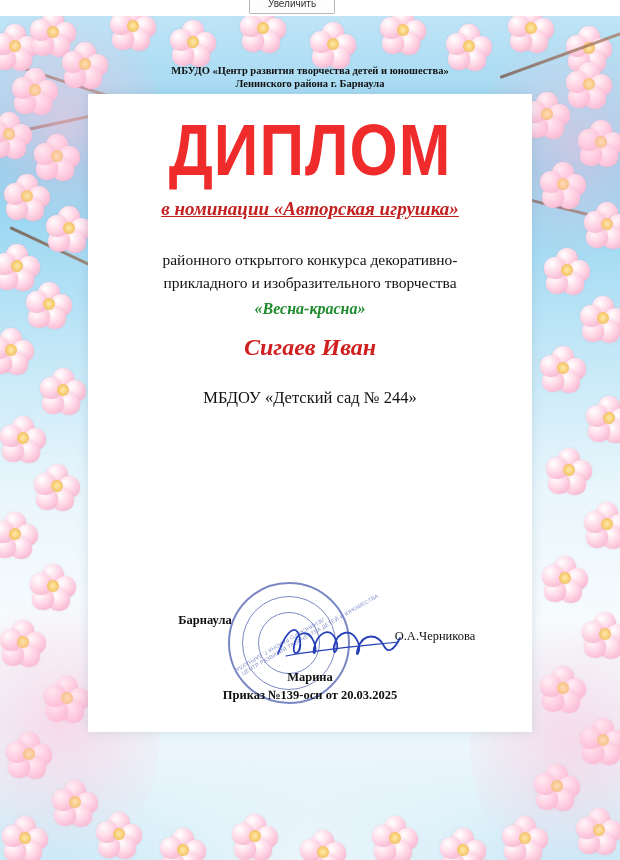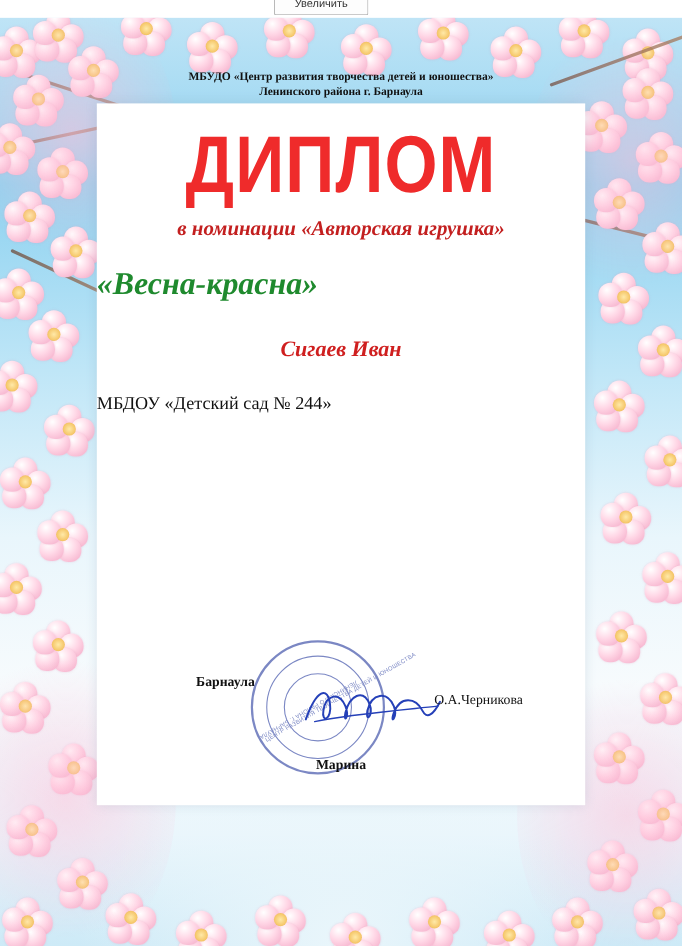--- a/index.html
+++ b/index.html
@@ -145,60 +145,61 @@
     color: #cf1f1f;
   }
 
   .nomination {
     margin-top: 22px;
     text-align: center;
     font-style: italic;
     font-weight: bold;
     font-size: 19px;
     color: #c31f1f;
+    text-decoration: underline;
   }
 
   .contest-line {
     margin-top: 28px;
     text-align: center;
     font-size: 15.5px;
     line-height: 23px;
     color: #111;
   }
 
   .contest-name {
-    margin-top: 22px;
-    text-align: left;
+    margin-top: 6px;
+    text-align: center;
     font-style: italic;
     font-weight: bold;
-    font-size: 29px;
+    font-size: 16px;
     color: #1f8a2e;
   }
 
   .awarded {
     margin-top: 20px;
     text-align: center;
     font-weight: bold;
     font-size: 16px;
     letter-spacing: 1px;
     color: #111;
   }
 
   .recipient {
-    margin-top: 32px;
+    margin-top: 16px;
     text-align: center;
     font-style: italic;
     font-weight: bold;
-    font-size: 20px;
+    font-size: 24px;
     color: #cf1f1f;
   }
 
   .details {
     margin-top: 24px;
-    text-align: left;
+    text-align: center;
     font-size: 16.5px;
     line-height: 25px;
     color: #111;
   }
 
   
   .sign-row {
     position: absolute;
     left: 0; right: 0;
     top: 518px;
@@ -742,20 +743,24 @@
     <div class="org">
       <div>МБУДО «Центр развития творчества детей и юношества»</div>
       <div>Ленинского района г. Барнаула</div>
     </div>
 
     <div class="title">ДИПЛОМ</div>
 
 
     <div class="nomination">в номинации «Авторская игрушка»</div>
 
+    <div class="contest-line">
+      <div>районного открытого конкурса декоративно-</div>
+      <div>прикладного и изобразительного творчества</div>
+    </div>
 
     <div class="contest-name">«Весна-красна»</div>
 
 
     <div class="recipient">Сигаев Иван</div>
 
     <div class="details">
       <div>МБДОУ «Детский сад № 244»</div>
     </div>
 
@@ -774,16 +779,17 @@
       <svg class="signature" viewBox="0 0 128 44">
         <path d="M4 34 C14 6, 24 4, 26 20 C28 34, 18 38, 20 26 C22 12, 34 8, 40 22 C44 32, 38 38, 40 28 C44 12, 56 6, 62 20 C66 30, 58 38, 60 26 C64 10, 78 8, 84 22 C88 32, 80 40, 84 28 C90 12, 104 14, 110 26 C114 34, 120 30, 126 18" fill="none" stroke="#2540b8" stroke-width="1.8" stroke-linecap="round"></path>
         <path d="M12 36 C40 30, 86 26, 124 22" fill="none" stroke="#2540b8" stroke-width="1.2" stroke-linecap="round"></path>
       </svg>
 
       <div class="sign-right">О.А.Черникова</div>
     </div>
 
     <div class="footer">
       <div>Марина</div>
+      <div>Приказ №139-осн от 20.03.2025</div>
     </div>
 
   </div>
 </div>
 
 </body></html>

